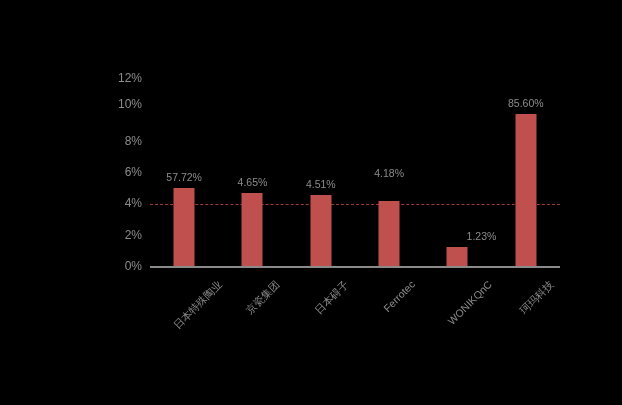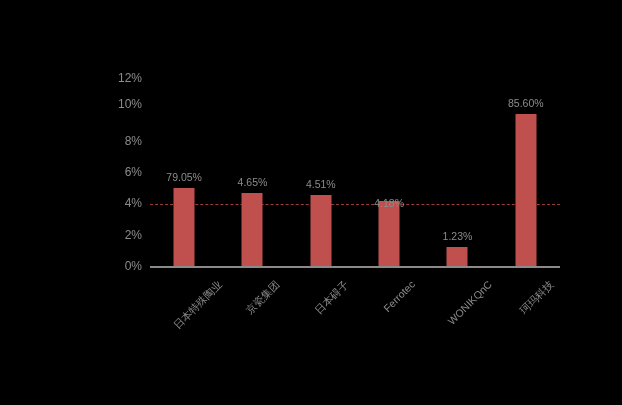--- a/index.html
+++ b/index.html
@@ -124,37 +124,37 @@
       <div class="tick" style="top: 62.6667px;">8%</div>
       <div class="tick" style="top: 26px;">10%</div>
       <div class="tick" style="top: 0px;">12%</div>
     </div>
 
   <div class="ref-line" style="top: 204.117px; border-top-color: rgb(158, 59, 56);"></div>
 
   <div class="bars">
       <div class="bar-slot" style="left: 0px; width: 68.3333px;">
         <div class="bar" title="日本特殊陶业 4.96%" style="height: 77.7067px; background: rgb(192, 80, 77);"></div>
-        <div class="bar-value" style="bottom: 82.7067px; color: rgb(140, 140, 140);">79.05%</div>
+        <div class="bar-value" style="bottom: 82.7067px; color: rgb(140, 140, 140);">57.72%</div>
       </div>
       <div class="bar-slot" style="left: 68.3333px; width: 68.3333px;">
         <div class="bar" title="京瓷集团 4.65%" style="height: 72.85px; background: rgb(192, 80, 77);"></div>
         <div class="bar-value" style="bottom: 77.85px; color: rgb(140, 140, 140);">4.65%</div>
       </div>
       <div class="bar-slot" style="left: 136.667px; width: 68.3333px; text-align: right;">
         <div class="bar" title="日本碍子 4.51%" style="height: 70.6567px; background: rgb(192, 80, 77);"></div>
         <div class="bar-value" style="bottom: 75.6567px; color: rgb(140, 140, 140);">4.51%</div>
       </div>
       <div class="bar-slot" style="left: 205px; width: 68.3333px;">
         <div class="bar" title="Ferrotec 4.18%" style="height: 65.4867px; background: rgb(192, 80, 77);"></div>
-        <div class="bar-value" style="bottom: 57px; color: rgb(140, 140, 140); margin-top: 15px;">4.18%</div>
+        <div class="bar-value" style="bottom: 87px; color: rgb(140, 140, 140); margin-top: 15px;">4.18%</div>
       </div>
       <div class="bar-slot" style="left: 273.333px; width: 68.3333px;">
         <div class="bar" title="WONIKQnC 1.23%" style="height: 19.27px; background: rgb(192, 80, 77);"></div>
-        <div class="bar-value" style="bottom: 24.27px; color: rgb(140, 140, 140);">1.23%</div>
+        <div class="bar-value" style="bottom: 24.27px; color: rgb(140, 140, 140); margin-left: 24px;">1.23%</div>
       </div>
       <div class="bar-slot" style="left: 341.667px; width: 68.3333px;">
         <div class="bar" title="珂玛科技 9.69%" style="height: 151.81px; background: rgb(192, 80, 77);"></div>
         <div class="bar-value" style="bottom: 156.81px; color: rgb(140, 140, 140);">85.60%</div>
       </div>
     </div>
 
   <div class="x-axis-line"></div>
 
   <div class="cat-labels">

